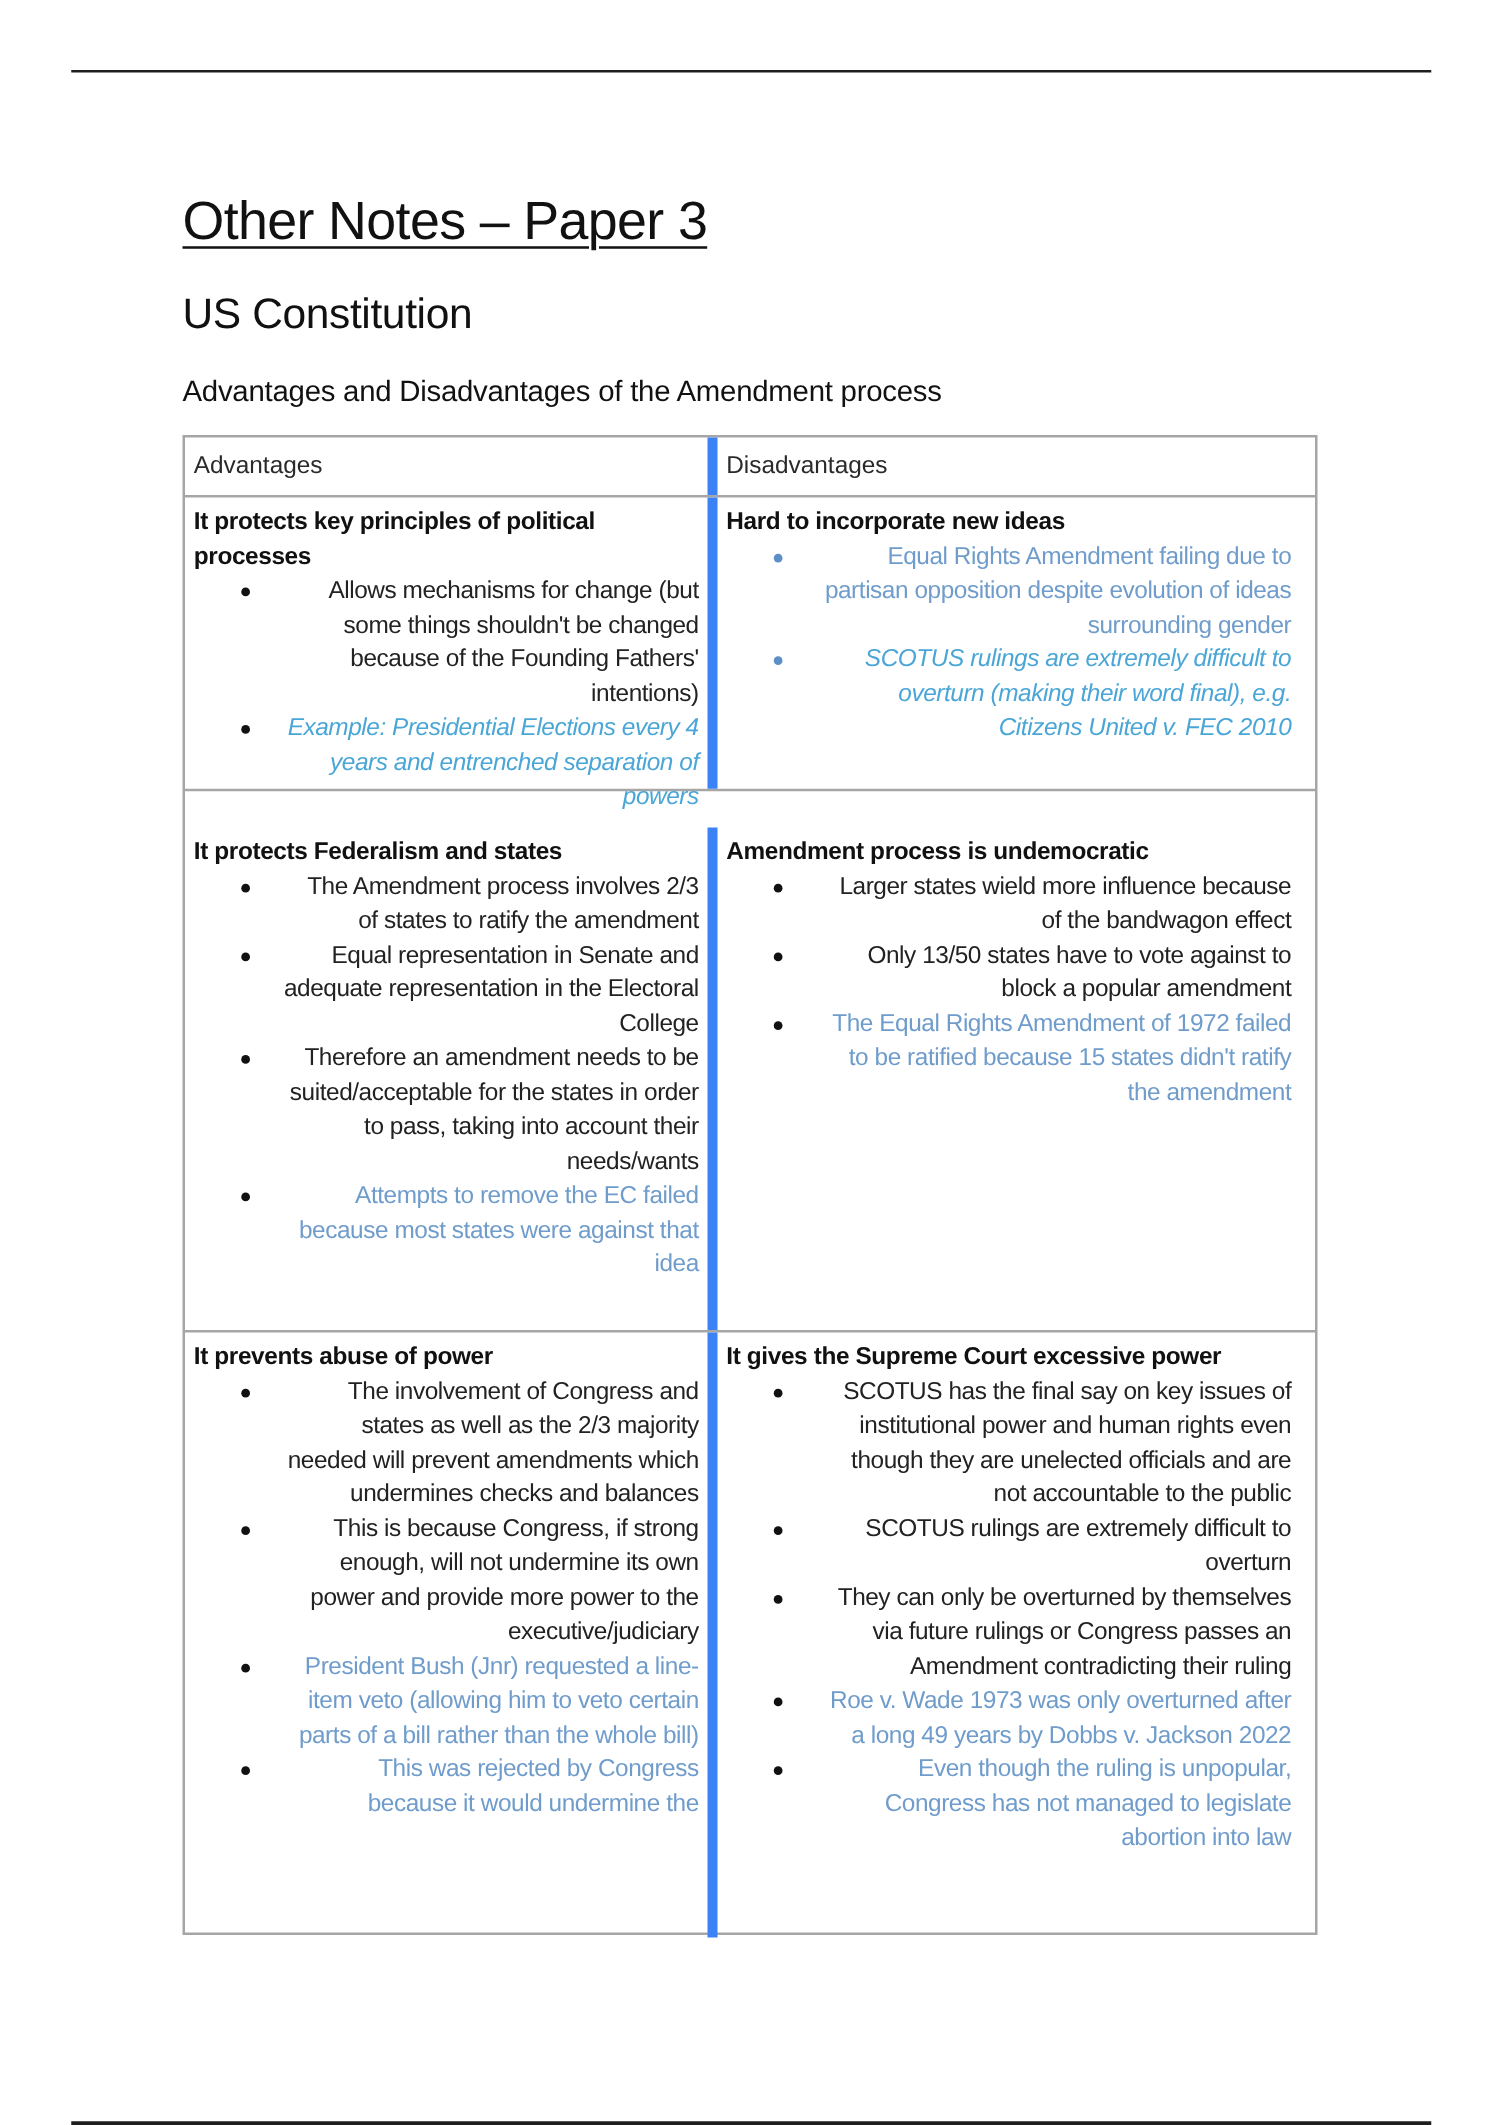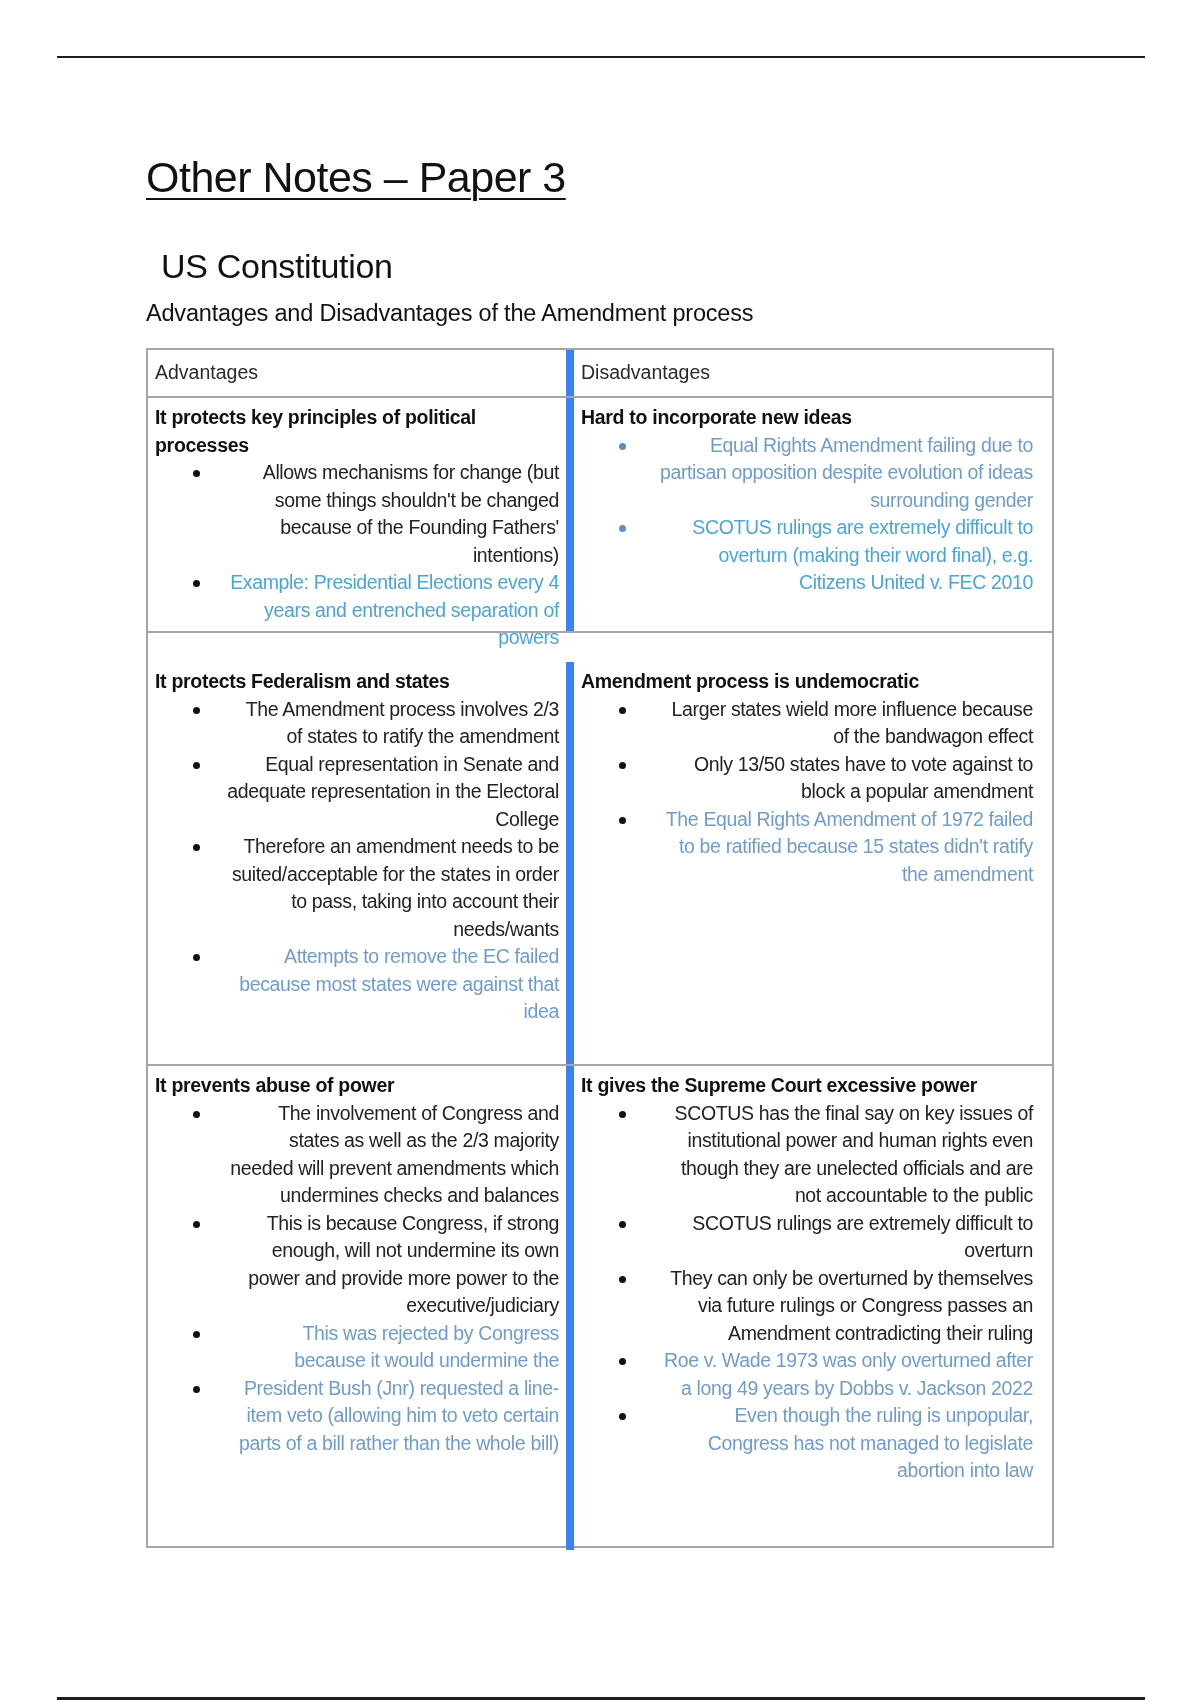--- a/index.html
+++ b/index.html
@@ -13,21 +13,21 @@
     .rule.bottom { top: 1697px; height: 3px; }
 
     .title {
       position: absolute; left: 146px; top: 150px;
       font-size: 43px; line-height: 54px; font-weight: normal;
       text-decoration: underline; text-decoration-thickness: 2px; text-underline-offset: 6px;
       letter-spacing: -0.5px; margin: 0; color: #111;
     }
     .h2 {
       position: absolute; left: 146px; top: 229px;
-      font-size: 34px; line-height: 44px; font-weight: normal; margin: 15px; color: #111;
+      font-size: 34px; line-height: 44px; font-weight: normal; margin: 0; color: #111;
       letter-spacing: -0.3px;
     }
     .h3 {
       position: absolute; left: 146px; top: 297px;
       font-size: 23.5px; line-height: 32px; font-weight: normal; margin: 0; color: #111;
       letter-spacing: -0.2px;
     }
 
     .table {
       position: absolute; left: 146px; top: 348px; width: 908px; height: 1200px;
@@ -40,21 +40,21 @@
     .cell.right { left: 426px; right: 12px; }
 
     .hdr-text { font-size: 19.5px; line-height: 32px; color: #2a2a2a; }
     .head { font-size: 19.5px; line-height: 27.5px; font-weight: bold; color: #111; letter-spacing: -0.3px; }
     ul.bl { list-style: none; margin: 0; padding: 0 0 0 72px; text-align: right; }
     ul.bl li { position: relative; font-size: 19.5px; line-height: 27.5px; color: #222; letter-spacing: -0.35px; }
     ul.bl li .dot {
       position: absolute; left: -34px; top: 11px; width: 7px; height: 7px; border-radius: 50%; background: #111;
     }
     ul.bl li.blue { color: #6f9ccb; }
-    ul.bl li.cyan { color: #4aa6d6; }
+    ul.bl li.cyan { color: #4aa6d6; font-style: italic; }
     ul.bl li.dotblue .dot { background: #5d8fc6; }
   </style>
 </head>
 <body>
 
 <div class="rule top"></div>
 
 <h1 class="title">Other Notes – Paper 3</h1>
 <h2 class="h2">US Constitution</h2>
 <h3 class="h3">Advantages and Disadvantages of the Amendment process</h3>
@@ -106,22 +106,22 @@
       </ul>
     </div>
   </div>
 
   <div class="row last" style="top:716px; height:484px;">
     <div class="cell left">
       <div class="head">It prevents abuse of power</div>
       <ul class="bl">
         <li><span class="dot"></span><span>The involvement of Congress and states as well as the 2/3 majority needed will prevent amendments which undermines checks and balances</span></li>
         <li><span class="dot"></span><span>This is because Congress, if strong enough, will not undermine its own power and provide more power to the executive/judiciary</span></li>
+        <li class="blue"><span class="dot"></span><span>President Bush (Jnr) requested a line-item veto (allowing him to veto certain parts of a bill rather than the whole bill)</span></li>
         <li class="blue"><span class="dot"></span><span>This was rejected by Congress because it would undermine the</span></li>
-        <li class="blue"><span class="dot"></span><span>President Bush (Jnr) requested a line-item veto (allowing him to veto certain parts of a bill rather than the whole bill)</span></li>
       </ul>
     </div>
     <div class="cell right">
       <div class="head">It gives the Supreme Court excessive power</div>
       <ul class="bl">
         <li><span class="dot"></span><span>SCOTUS has the final say on key issues of institutional power and human rights even though they are unelected officials and are not accountable to the public</span></li>
         <li><span class="dot"></span><span>SCOTUS rulings are extremely difficult to overturn</span></li>
         <li><span class="dot"></span><span>They can only be overturned by themselves via future rulings or Congress passes an Amendment contradicting their ruling</span></li>
         <li class="blue"><span class="dot"></span><span>Roe v. Wade 1973 was only overturned after a long 49 years by Dobbs v. Jackson 2022</span></li>
         <li class="blue"><span class="dot"></span><span>Even though the ruling is unpopular, Congress has not managed to legislate abortion into law</span></li>

